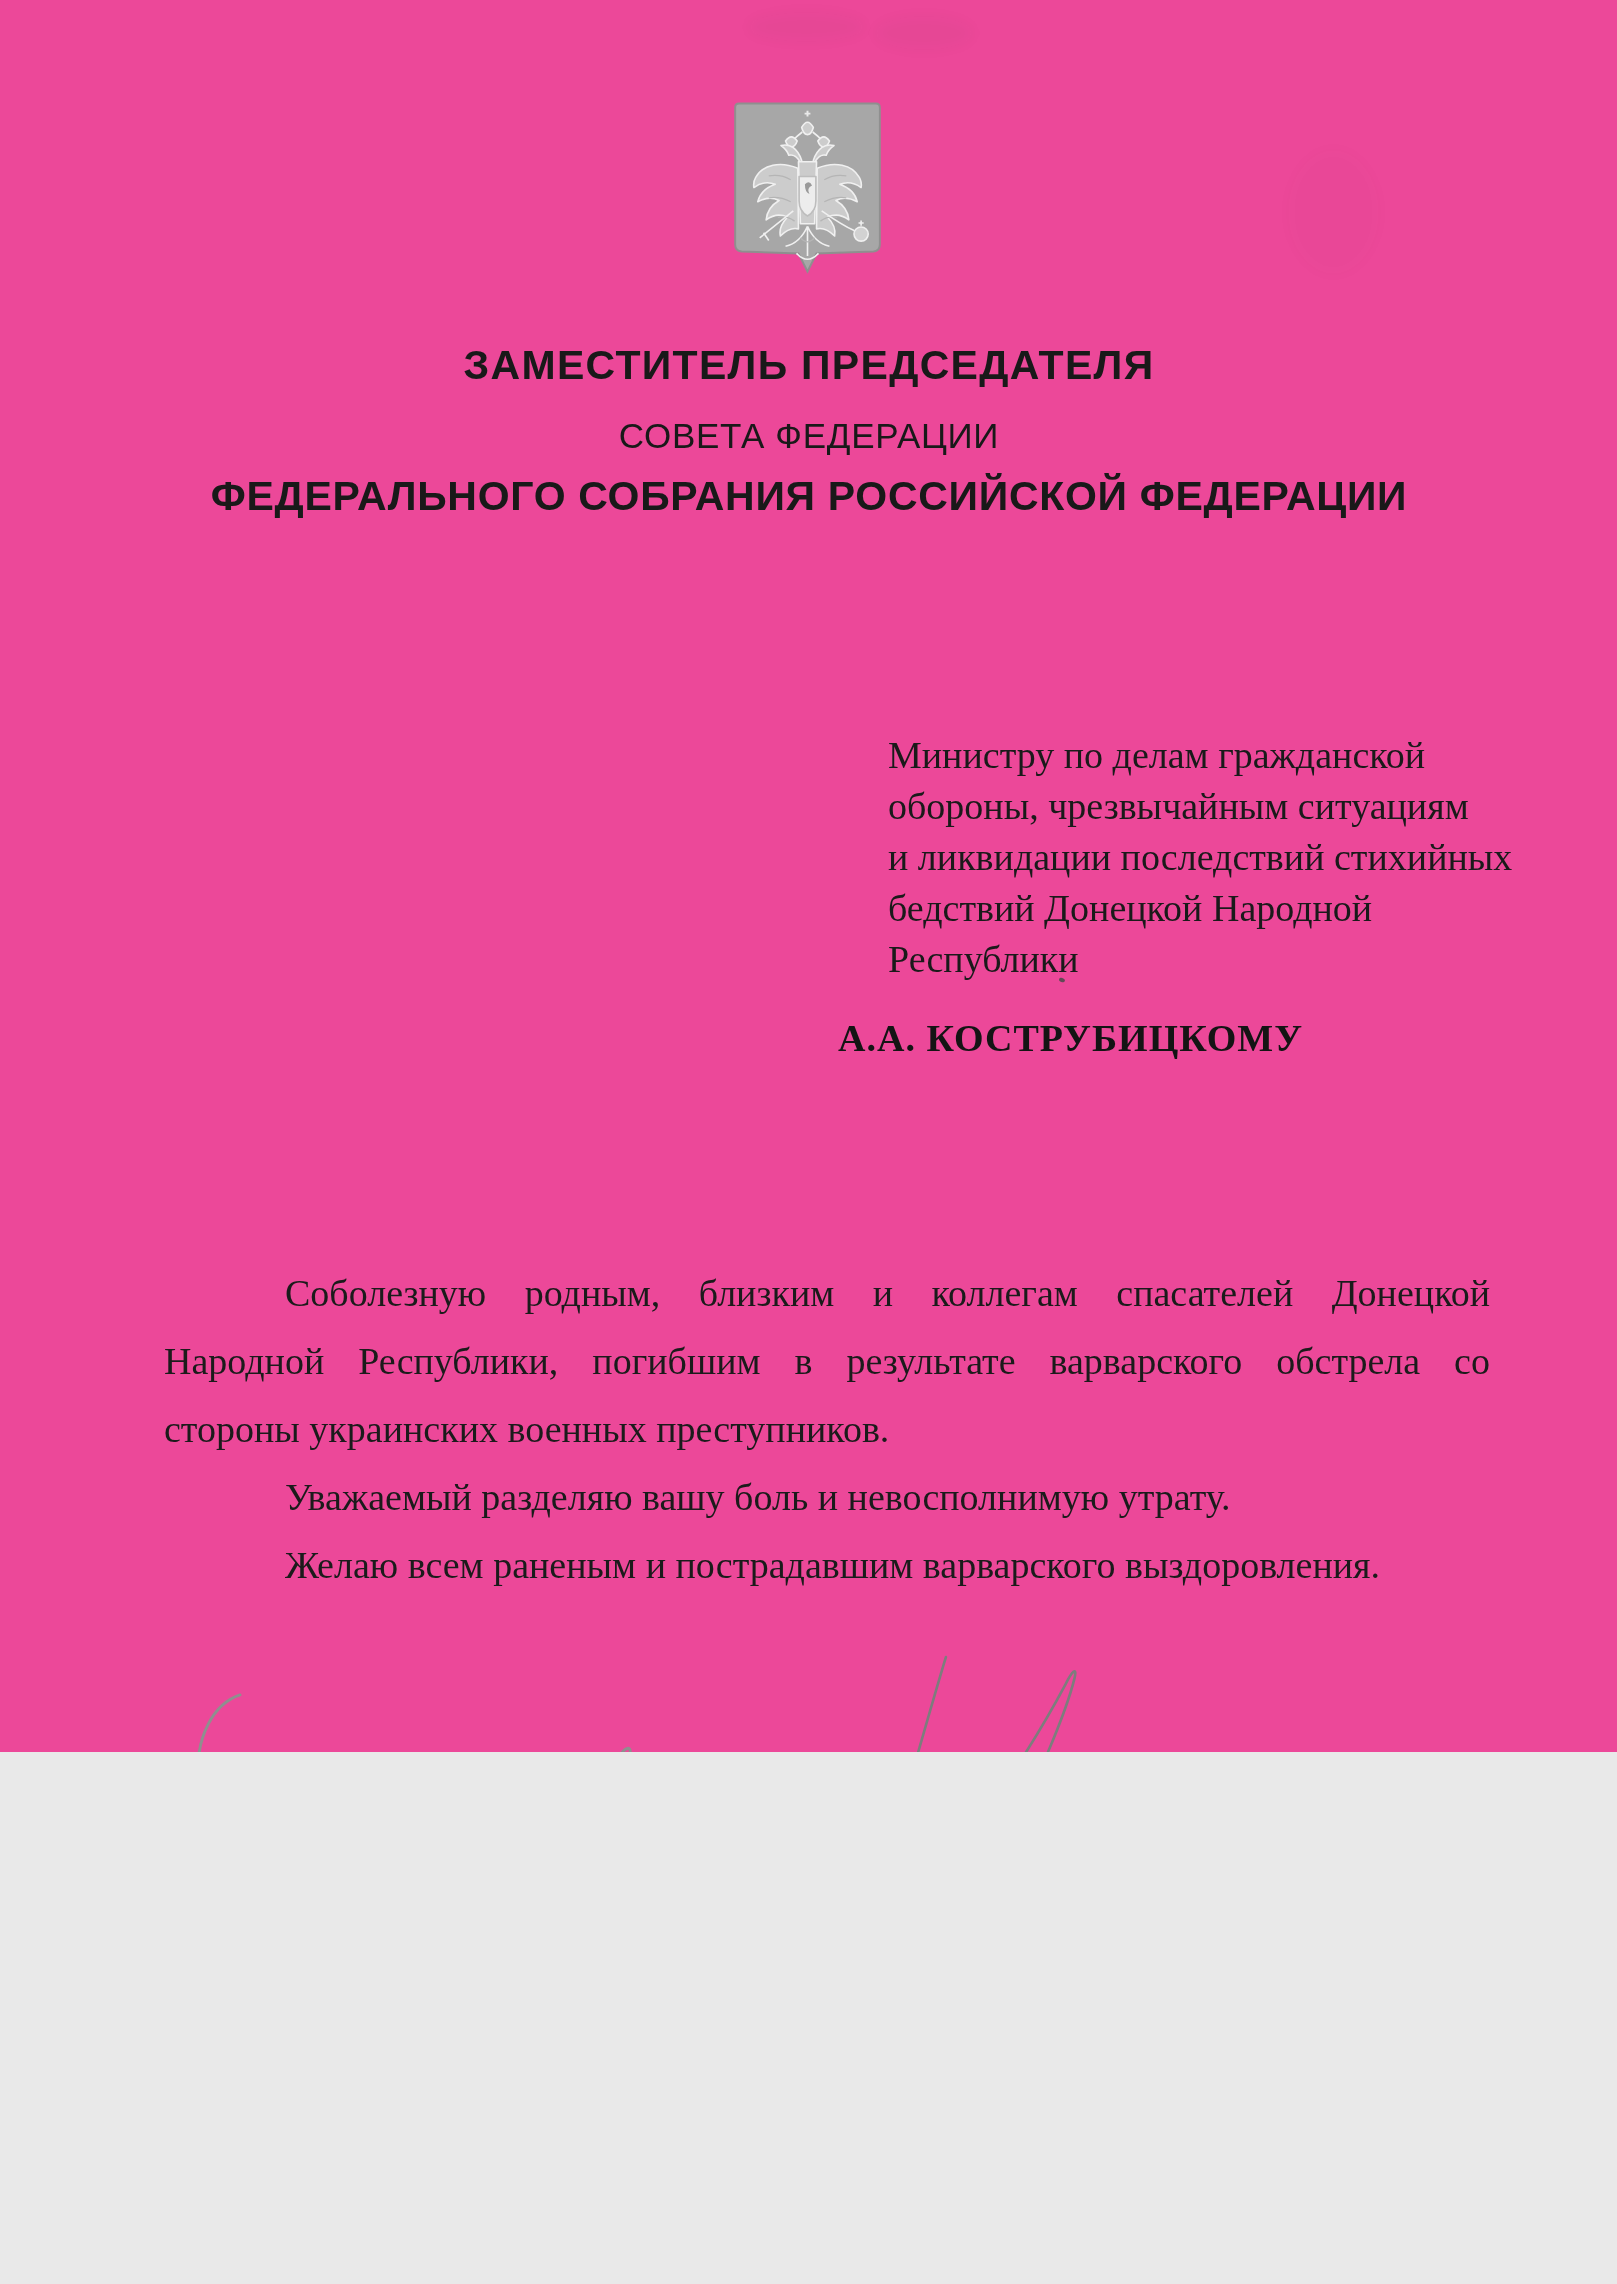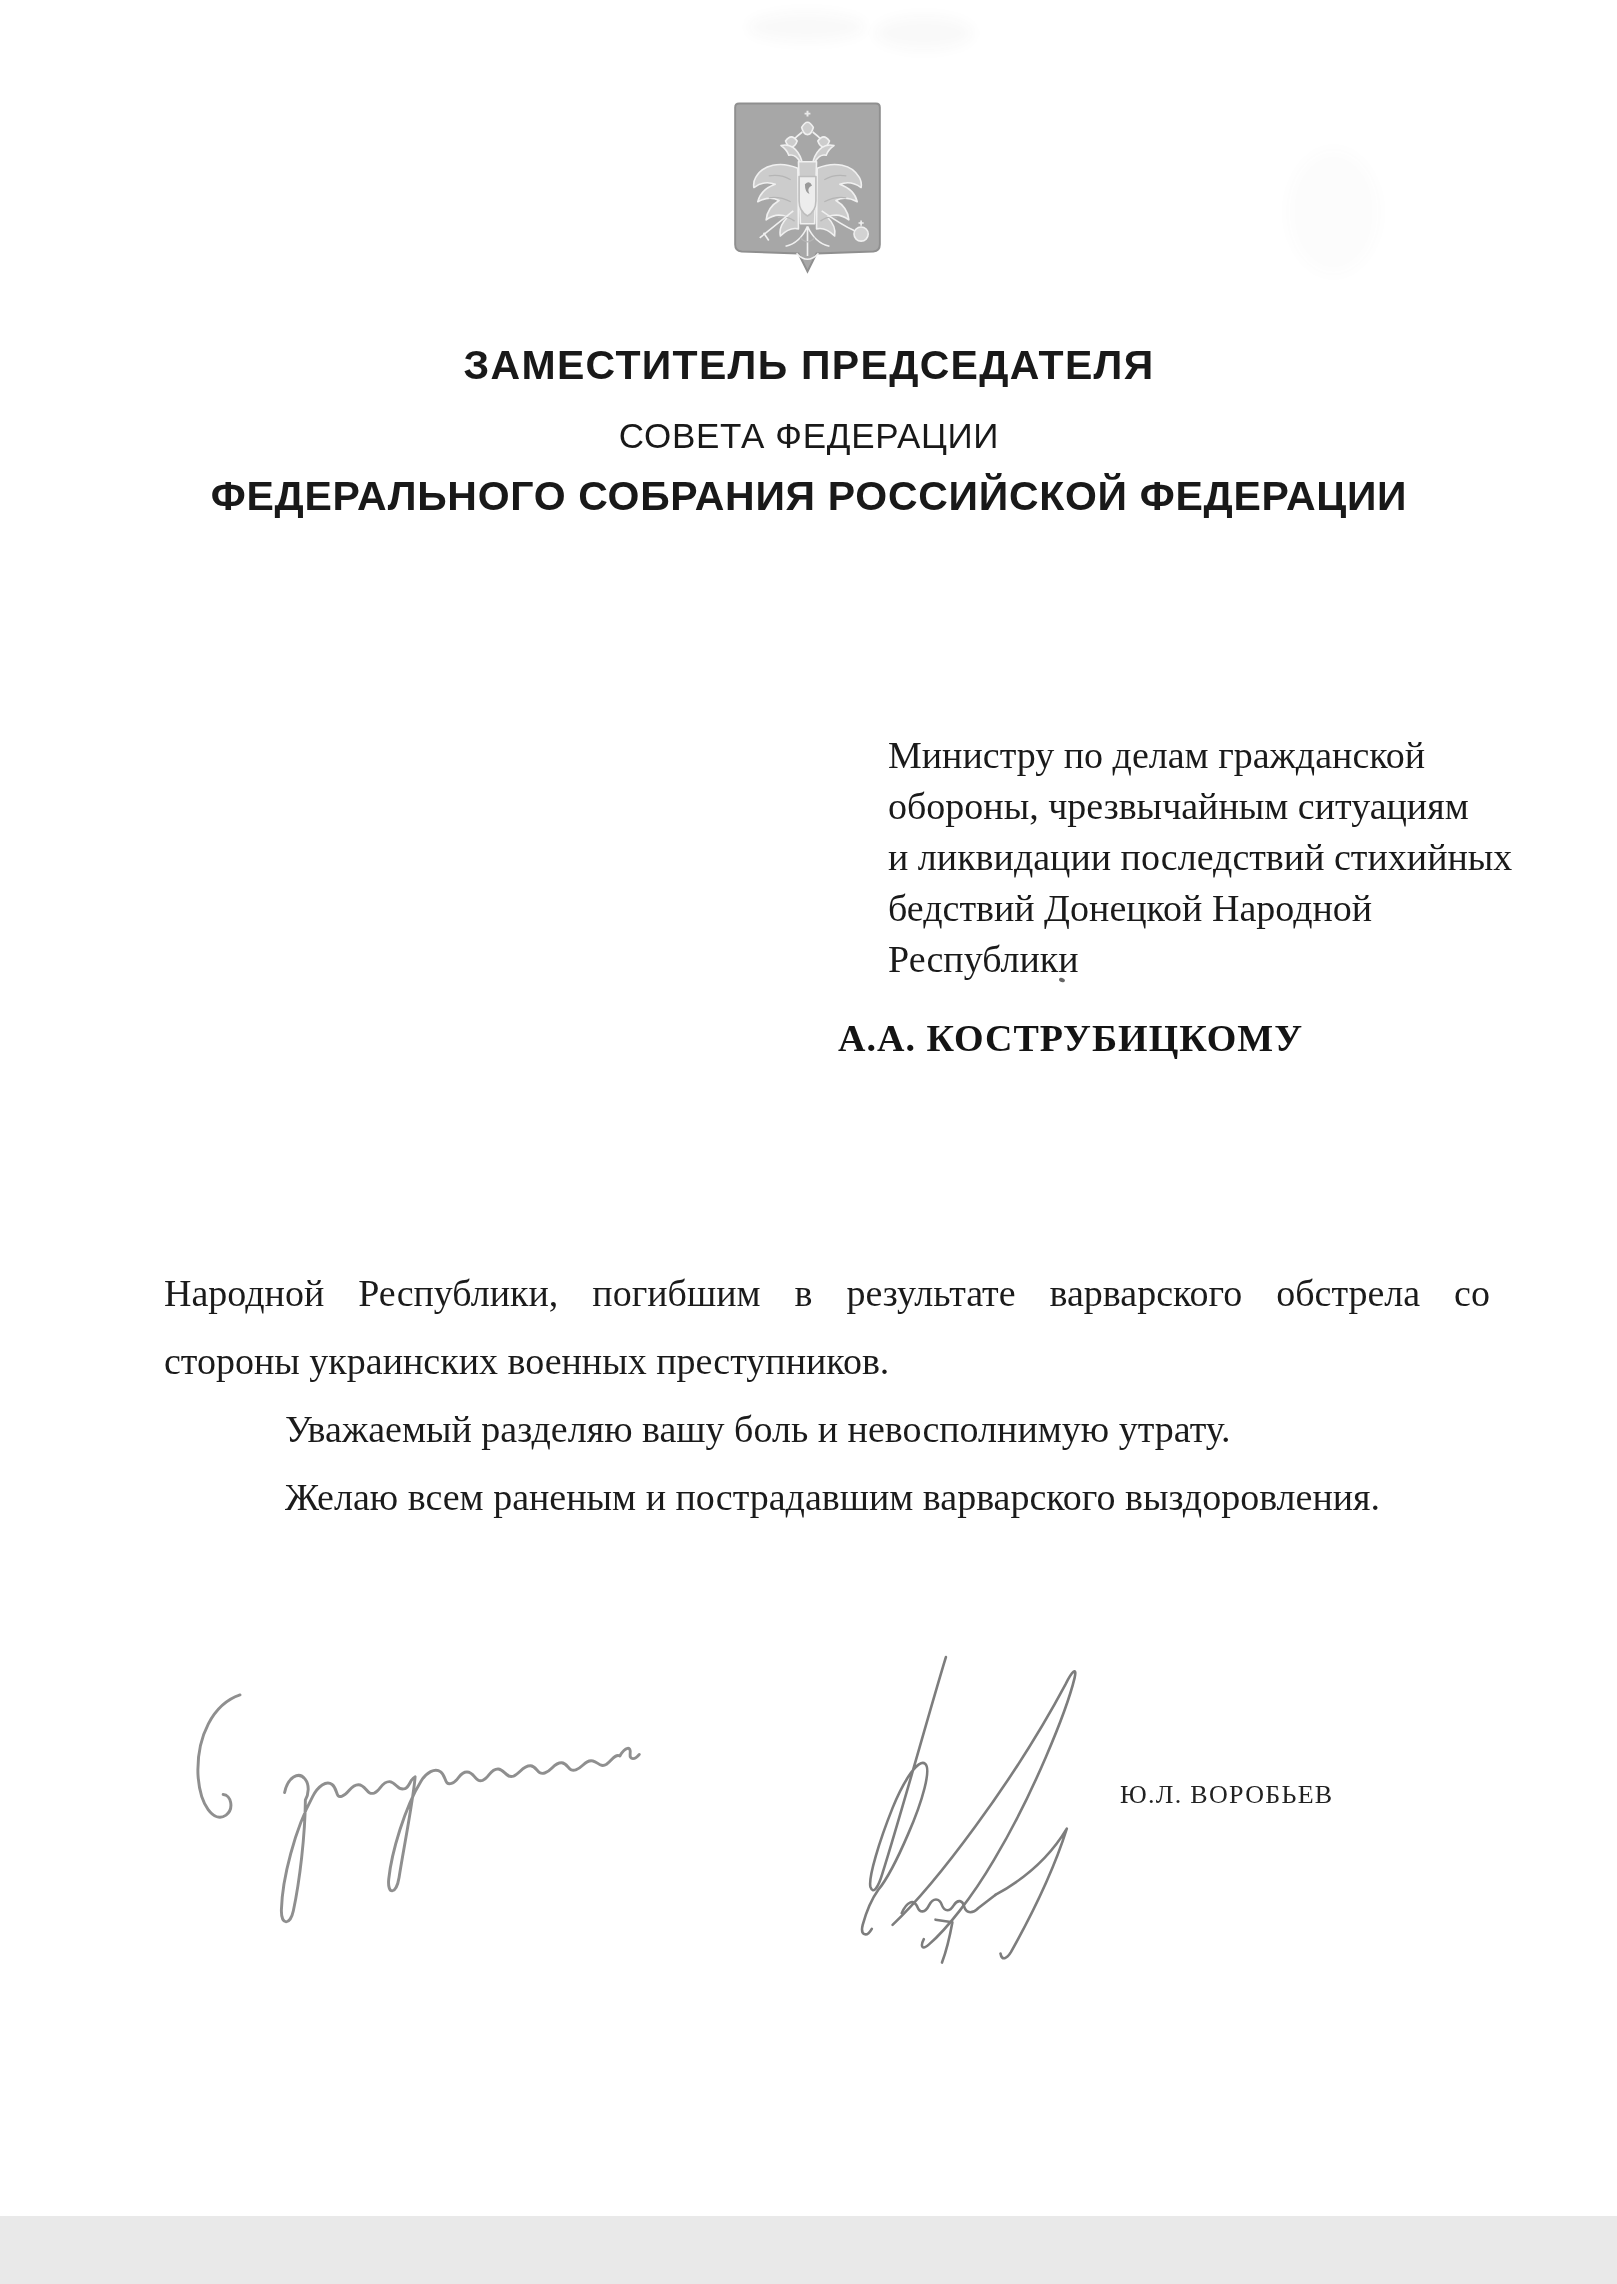--- a/index.html
+++ b/index.html
@@ -1,17 +1,17 @@
 <!DOCTYPE html>
 <html lang="ru" style="font-size:10.4px"><head>
 <meta charset="utf-8">
 <style>
   html,body{margin:0;padding:0;background:#e9e9e9;}
   .page{
-    position:relative;width:1618px;height:2216px;background:#ffffff;
+    position:relative;width:1618px;height:1752px;background:#ec4899;
     font-family:"Liberation Serif", serif;color:#1d1d1d;overflow:hidden;
   }
   
   .smudge{position:absolute;border-radius:50%;background:rgba(40,40,40,0.028);filter:blur(5.9px);}
   .s1{left:748px;top:11.7px;width:117px;height:30px;}
   .s2{left:875px;top:15.6px;width:98px;height:34px;}
   .s3{left:1509px;top:2225px;width:111px;height:72px;background:rgba(40,40,40,0.035);}
   .s4{left:1288px;top:150px;width:91px;height:124px;background:rgba(40,40,40,0.015);}
 
   .emblem{position:absolute;left:730px;top:99px;width:155px;height:190px;}
@@ -120,20 +120,21 @@
     <div class="r-line">бедствий Донецкой Народной</div>
     <div class="r-line">Республики</div>
   </div>
 
   <div class="speck"></div>
 
   <div class="recipient-name">А.А. КОСТРУБИЦКОМУ</div>
 
 
   <div class="body-block">
+    <div class="b-line jst ind">Соболезную родным, близким и коллегам спасателей Донецкой</div>
     <div class="b-line jst">Народной Республики, погибшим в результате варварского обстрела со</div>
     <div class="b-line">стороны украинских военных преступников.</div>
     <div class="b-line ind">Уважаемый разделяю вашу боль и невосполнимую утрату.</div>
     <div class="b-line ind">Желаю всем раненым и пострадавшим варварского выздоровления.</div>
   </div>
 
   <div class="handwriting" aria-label="С уважением">
     <svg viewBox="0 0 790 470" xmlns="http://www.w3.org/2000/svg">
       <g fill="none" stroke="#8f8f8f" stroke-width="4.5" stroke-linecap="round" stroke-linejoin="round" transform="rotate(-8 120 230)">
         <path d="M163,78 C120,86 88,132 82,190 C78,238 96,268 116,258 C130,250 128,228 116,226"></path>

